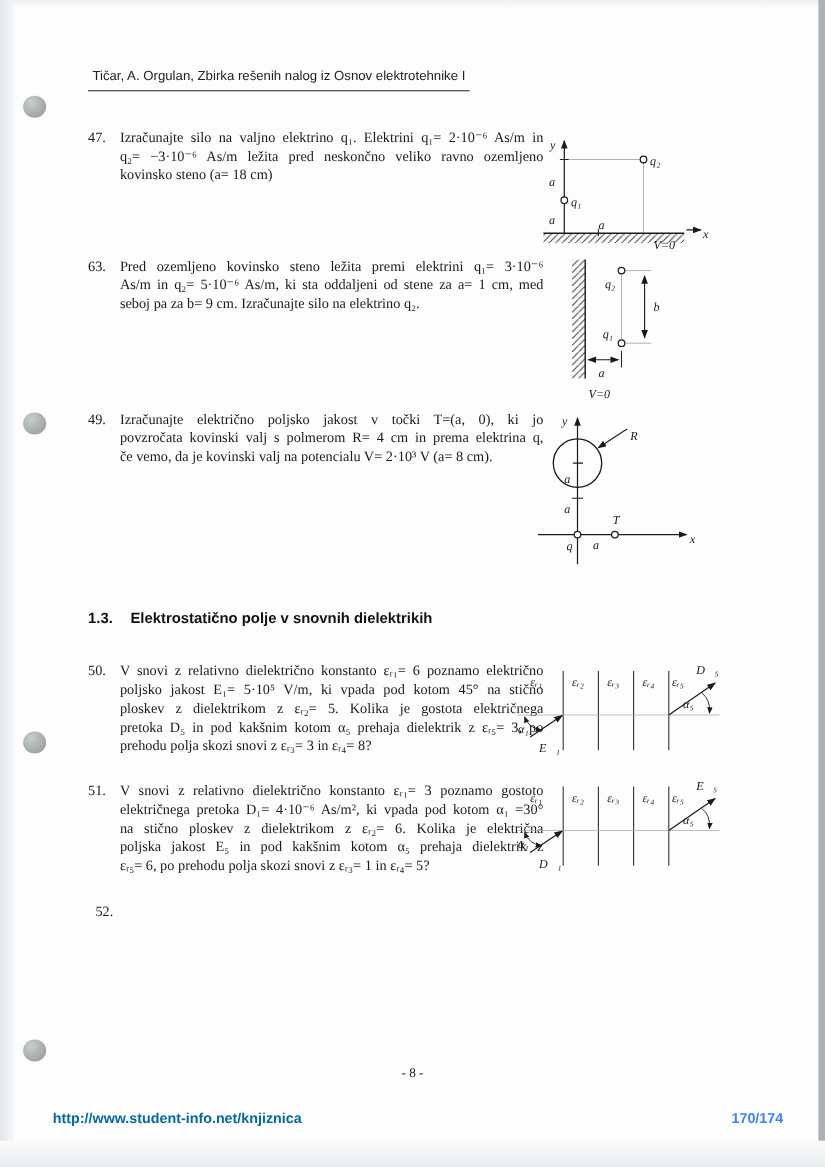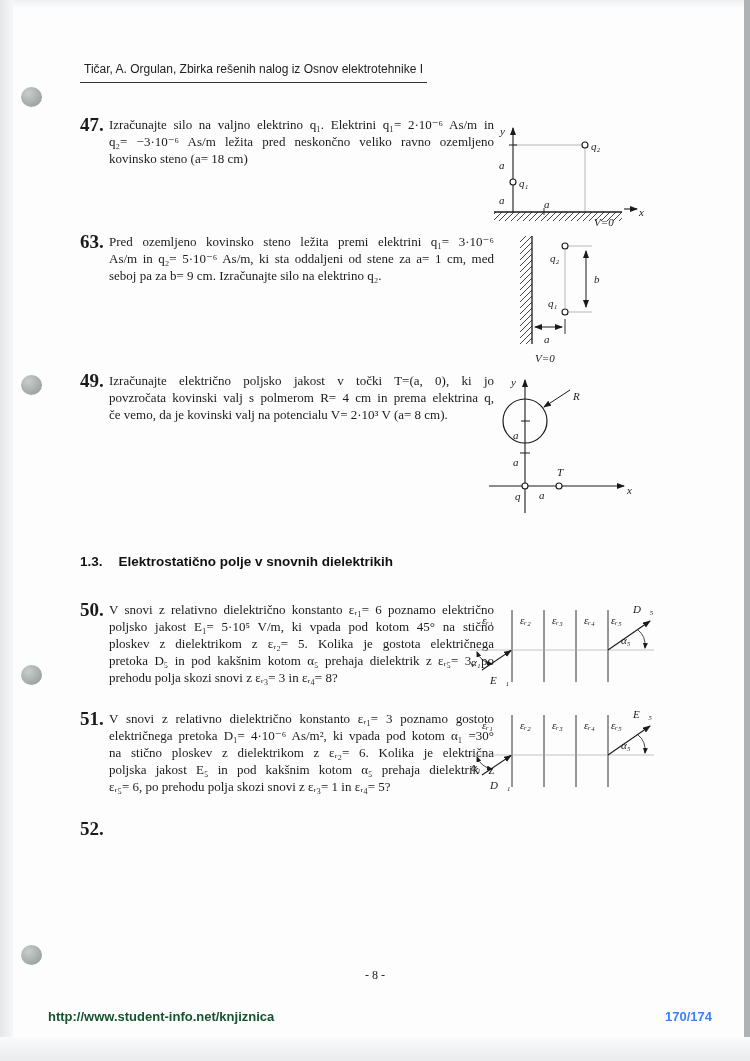--- a/index.html
+++ b/index.html
@@ -7,32 +7,32 @@
         font-family:"Liberation Serif","DejaVu Serif",serif;color:#1a1a1a;}
   .edge-left{position:absolute;left:0;top:0;width:13px;height:100%;background:linear-gradient(90deg,#e4e7e9,#f6f7f8);}
   .edge-right{position:absolute;right:0;top:0;width:6px;height:100%;background:#aeb2b4;}
   .edge-top{position:absolute;left:0;top:0;width:100%;height:7px;background:linear-gradient(#eef0f1,#fbfbfc);}
   .edge-bottom{position:absolute;left:0;bottom:0;width:100%;height:24px;background:linear-gradient(#fbfbfc,#e9ebec);}
   .hole{position:absolute;width:21px;height:20px;border-radius:50%;
         background:radial-gradient(circle at 35% 30%,#c9cecd,#8e9593);}
   .header{position:absolute;left:80px;top:62px;font-family:"Liberation Sans","DejaVu Sans",sans-serif;
           font-size:12px;color:#222;border-bottom:1.5px solid #333;padding:0 4px 6px 4px;}
   .problem{position:absolute;left:80px;width:414px;display:flex;gap:6px;}
-  .pnum{width:23px;flex:0 0 23px;font-size:19px;line-height:17px;font-weight:bold;}
+  .pnum{width:23px;flex:0 0 23px;font-size:13px;line-height:17px;}
   .ptext{width:385px;font-size:13px;line-height:17px;}
   .jline{text-align:justify;text-align-last:justify;white-space:normal;}
   .jline.last{text-align-last:left;}
   .heading{position:absolute;left:80px;top:554px;font-family:"Liberation Sans","DejaVu Sans",sans-serif;
            font-weight:bold;font-size:13.5px;color:#111;}
   .heading .hnum{margin-right:16px;}
   .diagram{position:absolute;}
   svg text{font-family:"Liberation Serif","DejaVu Serif",serif;font-size:11px;font-style:italic;fill:#1a1a1a;}
   .pagenum{position:absolute;left:0;right:0;top:968px;text-align:center;font-size:12px;}
   .footer-url{position:absolute;left:48px;top:1009px;font-family:"Liberation Sans","DejaVu Sans",sans-serif;
-              font-weight:bold;font-size:13px;color:#14532d;}
+              font-weight:bold;font-size:13px;color:#0369a1;}
   .footer-pages{position:absolute;right:38px;top:1009px;font-family:"Liberation Sans","DejaVu Sans",sans-serif;
               font-weight:bold;font-size:13px;color:#3b82f6;}
 </style>
 </head>
 <body>
 
 <div class="page">
   <div class="edge-top"></div>
   <div class="edge-left"></div>
   <div class="edge-right"></div>

